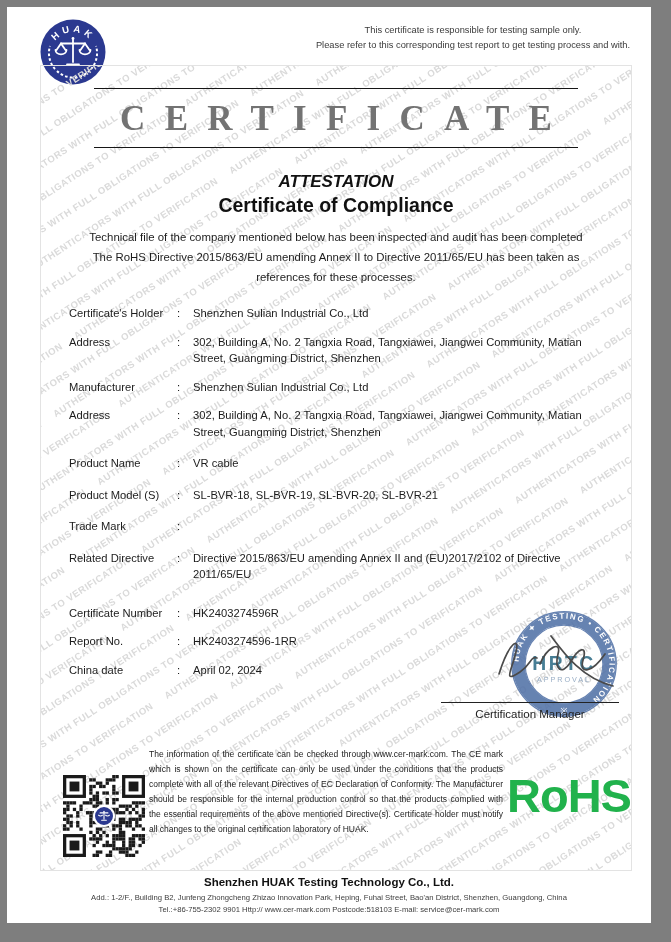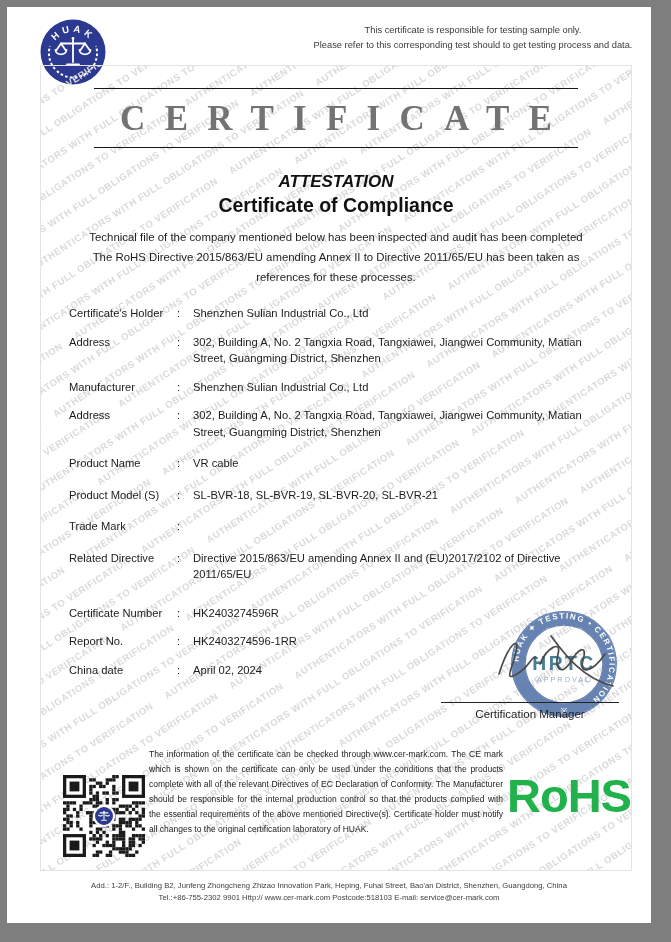--- a/index.html
+++ b/index.html
@@ -93,21 +93,21 @@
       <g stroke="#ffffff" stroke-width="2" fill="none" stroke-dasharray="2.6 2.2">
         <path d="M 15,50 a 24,24 0 0 1 -5,-23"></path>
         <path d="M 51,50 a 24,24 0 0 0 5,-23"></path>
         <path d="M 17,52 a 23,23 0 0 0 32,0"></path>
       </g>
     </svg>
   </div>
 
   <div class="disclaimer">
     <div>This certificate is responsible for testing sample only.</div>
-    <div>Please refer to this corresponding test should to get testing process and data.</div>
+    <div>Please refer to this corresponding test report to get testing process and with.</div>
   </div>
 
   <div class="wm-box">
     <div class="wm-layer">
       <div class="wm-inner" id="wm" style="color: rgb(218, 218, 218);">
           <div style="margin-left:0px">AUTHENTICATORS WITH FULL OBLIGATIONS TO VERIFICATION  AUTHENTICATORS WITH FULL OBLIGATIONS TO VERIFICATION  AUTHENTICATORS WITH FULL OBLIGATIONS TO VERIFICATION  AUTHENTICATORS WITH FULL OBLIGATIONS TO VERIFICATION  </div>
           <div style="margin-left:60px">AUTHENTICATORS WITH FULL OBLIGATIONS TO VERIFICATION  AUTHENTICATORS WITH FULL OBLIGATIONS TO VERIFICATION  AUTHENTICATORS WITH FULL OBLIGATIONS TO VERIFICATION  AUTHENTICATORS WITH FULL OBLIGATIONS TO VERIFICATION  </div>
           <div style="margin-left:120px">AUTHENTICATORS WITH FULL OBLIGATIONS TO VERIFICATION  AUTHENTICATORS WITH FULL OBLIGATIONS TO VERIFICATION  AUTHENTICATORS WITH FULL OBLIGATIONS TO VERIFICATION  AUTHENTICATORS WITH FULL OBLIGATIONS TO VERIFICATION  </div>
           <div style="margin-left:0px">AUTHENTICATORS WITH FULL OBLIGATIONS TO VERIFICATION  AUTHENTICATORS WITH FULL OBLIGATIONS TO VERIFICATION  AUTHENTICATORS WITH FULL OBLIGATIONS TO VERIFICATION  AUTHENTICATORS WITH FULL OBLIGATIONS TO VERIFICATION  </div>
           <div style="margin-left:60px">AUTHENTICATORS WITH FULL OBLIGATIONS TO VERIFICATION  AUTHENTICATORS WITH FULL OBLIGATIONS TO VERIFICATION  AUTHENTICATORS WITH FULL OBLIGATIONS TO VERIFICATION  AUTHENTICATORS WITH FULL OBLIGATIONS TO VERIFICATION  </div>
@@ -486,17 +486,18 @@
         </div>
       </div>
 
       <div class="info">The information of the certificate can be checked through www.cer-mark.com. The CE mark which is shown on the certificate can only be used under the conditions that the products complete with all of the relevant Directives of EC Declaration of Conformity. The Manufacturer should be responsible for the internal production control so that the products complied with the essential requirements of the above mentioned Directive(s). Certificate holder must notify all changes to the original certification laboratory of HUAK.</div>
 
       <div class="rohs" id="rohs" style="color: rgb(33, 178, 76);">RoHS</div>
     </div>
   </div>
 
   <div class="footer">
+    <div class="company">Shenzhen HUAK Testing Technology Co., Ltd.</div>
     <div class="addr">Add.: 1-2/F., Building B2, Junfeng Zhongcheng Zhizao Innovation Park, Heping, Fuhai Street, Bao'an District, Shenzhen, Guangdong, China</div>
     <div class="contact">Tel.:+86-755-2302 9901   Http:// www.cer-mark.com   Postcode:518103   E-mail: service@cer-mark.com</div>
   </div>
 
 </div>
 
 </body></html>

